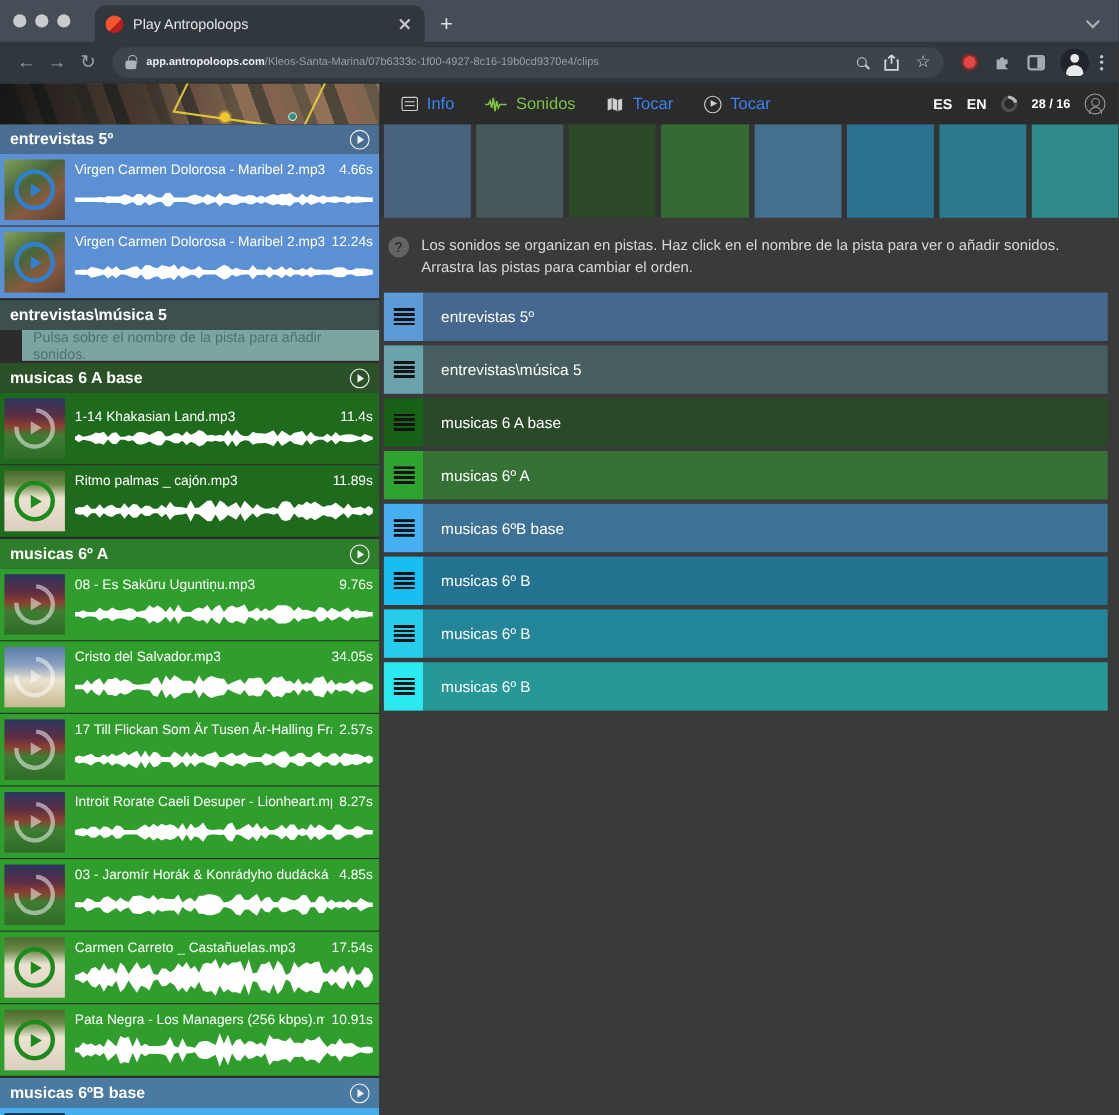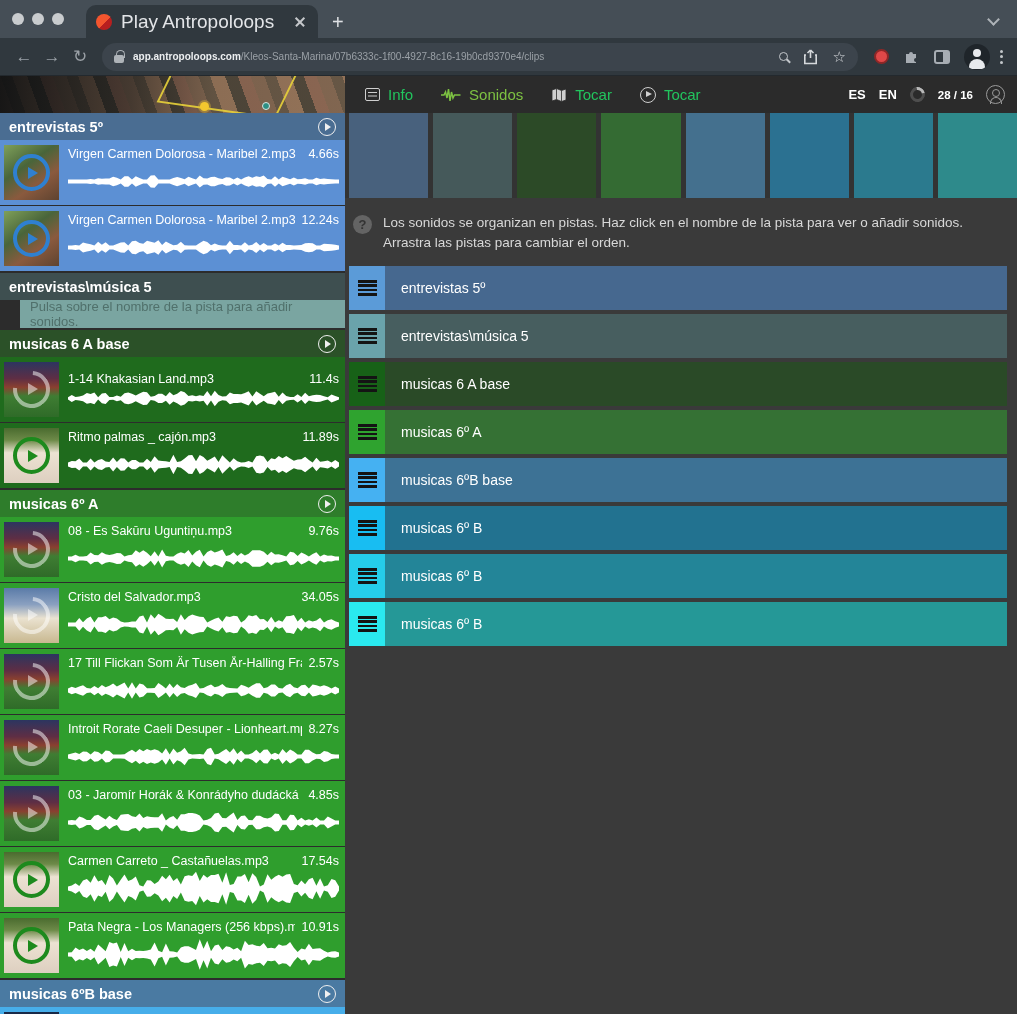--- a/index.html
+++ b/index.html
@@ -2,22 +2,22 @@
 <html><head>
 <meta charset="utf-8">
 <style>
   *{box-sizing:border-box;margin:0;padding:0}
   html,body{width:1017px;height:1014px;overflow:hidden;background:#3a3a3a;
     font-family:"Liberation Sans",sans-serif;-webkit-font-smoothing:antialiased}
   
   .tabstrip{height:38px;background:#454e56;display:flex;align-items:flex-end;position:relative}
   .lights{display:flex;gap:8px;align-self:center;margin:0 22px 0 12px}
   .light{width:12px;height:12px;border-radius:50%;background:#c9ccce}
-  .tab{height:33px;width:232px;background:#30383e;border-radius:10px 10px 0 0;
-    display:flex;align-items:center;gap:9px;padding:16px 10px;color:#e3e5e8;font-size:19px}
+  .tab{height:33px;width:300px;background:#30383e;border-radius:10px 10px 0 0;
+    display:flex;align-items:center;gap:9px;padding:16px 10px;color:#e3e5e8;font-size:13px}
   .favicon{width:16px;height:16px;border-radius:50%;background:linear-gradient(135deg,#f4552e 55%,#b81f1f 55%);flex-shrink:0}
   .tab-title{flex:1;white-space:nowrap;overflow:hidden}
   .xicon{width:16px;height:16px;position:relative;opacity:.85}
   .xicon::before,.xicon::after{content:"";position:absolute;left:2px;right:2px;top:7px;height:1.6px;background:#dfe1e4}
   .xicon::before{transform:rotate(45deg)}.xicon::after{transform:rotate(-45deg)}
   .newtab{color:#dfe1e4;font-size:20px;margin:0 0 6px 14px;line-height:1}
   .strip-chevron{margin-left:auto;margin-right:18px;align-self:center;width:10px;height:10px;position:relative}
   .strip-chevron::before{content:"";position:absolute;left:0;top:1px;width:7px;height:7px;
     border-right:2px solid #aeb3b8;border-bottom:2px solid #aeb3b8;transform:rotate(45deg)}
   .toolbar{height:38px;background:#30383e;display:flex;align-items:center;padding:0 10px;border-bottom:1px solid #23292e}
@@ -48,21 +48,21 @@
   .photo{position:absolute;inset:0;
     background:
       linear-gradient(90deg,rgba(12,14,16,.92) 0%,rgba(12,14,16,.6) 38%,rgba(25,22,18,.25) 62%,rgba(25,22,18,.2) 100%),
       repeating-linear-gradient(70deg,#9b7a60 0 13px,#7a6752 13px 24px,#b28a6a 24px 38px,#5d5344 38px 50px,#a77a62 50px 62px)}
   .geo{position:absolute;right:58px;top:-12px;width:120px;height:48px;border:2px solid #e8d23a;transform:rotate(8deg) skewX(-18deg);opacity:.9}
   .pin{position:absolute;left:200px;bottom:2px;width:9px;height:9px;border-radius:50%;background:#f2c72e;box-shadow:0 0 0 2px rgba(242,199,46,.35)}
   .pin2{position:absolute;right:75px;bottom:3px;width:8px;height:8px;border-radius:50%;background:#2d8f84;border:1.5px solid #d9e6e2}
   .crumb{position:relative;z-index:1;padding-left:8px;font-size:15px;color:#fff;white-space:nowrap;text-shadow:0 1px 3px rgba(0,0,0,.9)}
   .crumb .sep{margin:0 7px;color:#e8e8e8}
   .mainnav{display:flex;align-items:center;gap:28px;padding-left:20px;font-size:15px}
-  .navitem{display:flex;align-items:center;gap:8px;color:#22c55e}
+  .navitem{display:flex;align-items:center;gap:8px;color:#3b82f6}
   .navitem.active{color:#7dc242}
   .ni-info{width:15px;height:13px;border:1.6px solid #cfcfcf;border-radius:2px;position:relative}
   .ni-info::before{content:"";position:absolute;left:2px;top:2.5px;right:2px;height:1.4px;background:#cfcfcf;box-shadow:0 3.5px 0 #cfcfcf}
   .ni-play{width:16px;height:16px;border:1.6px solid #cfcfcf;border-radius:50%;position:relative}
   .ni-play::before{content:"";position:absolute;left:5px;top:3.6px;border-left:6px solid #cfcfcf;border-top:3.5px solid transparent;border-bottom:3.5px solid transparent}
   .hdr-right{margin-left:auto;display:flex;align-items:center;gap:13px;padding-right:12px;font-size:13px}
   .lang-es{color:#fff;font-weight:bold}
   .lang-en{color:#ffffff;font-weight:bold}
   .spinner{width:15px;height:15px;border-radius:50%;border:3px solid #4e4e4e;border-top-color:#b9b9b9;transform:rotate(35deg)}
   .counter{color:#fff;font-weight:bold;font-size:11.5px}

